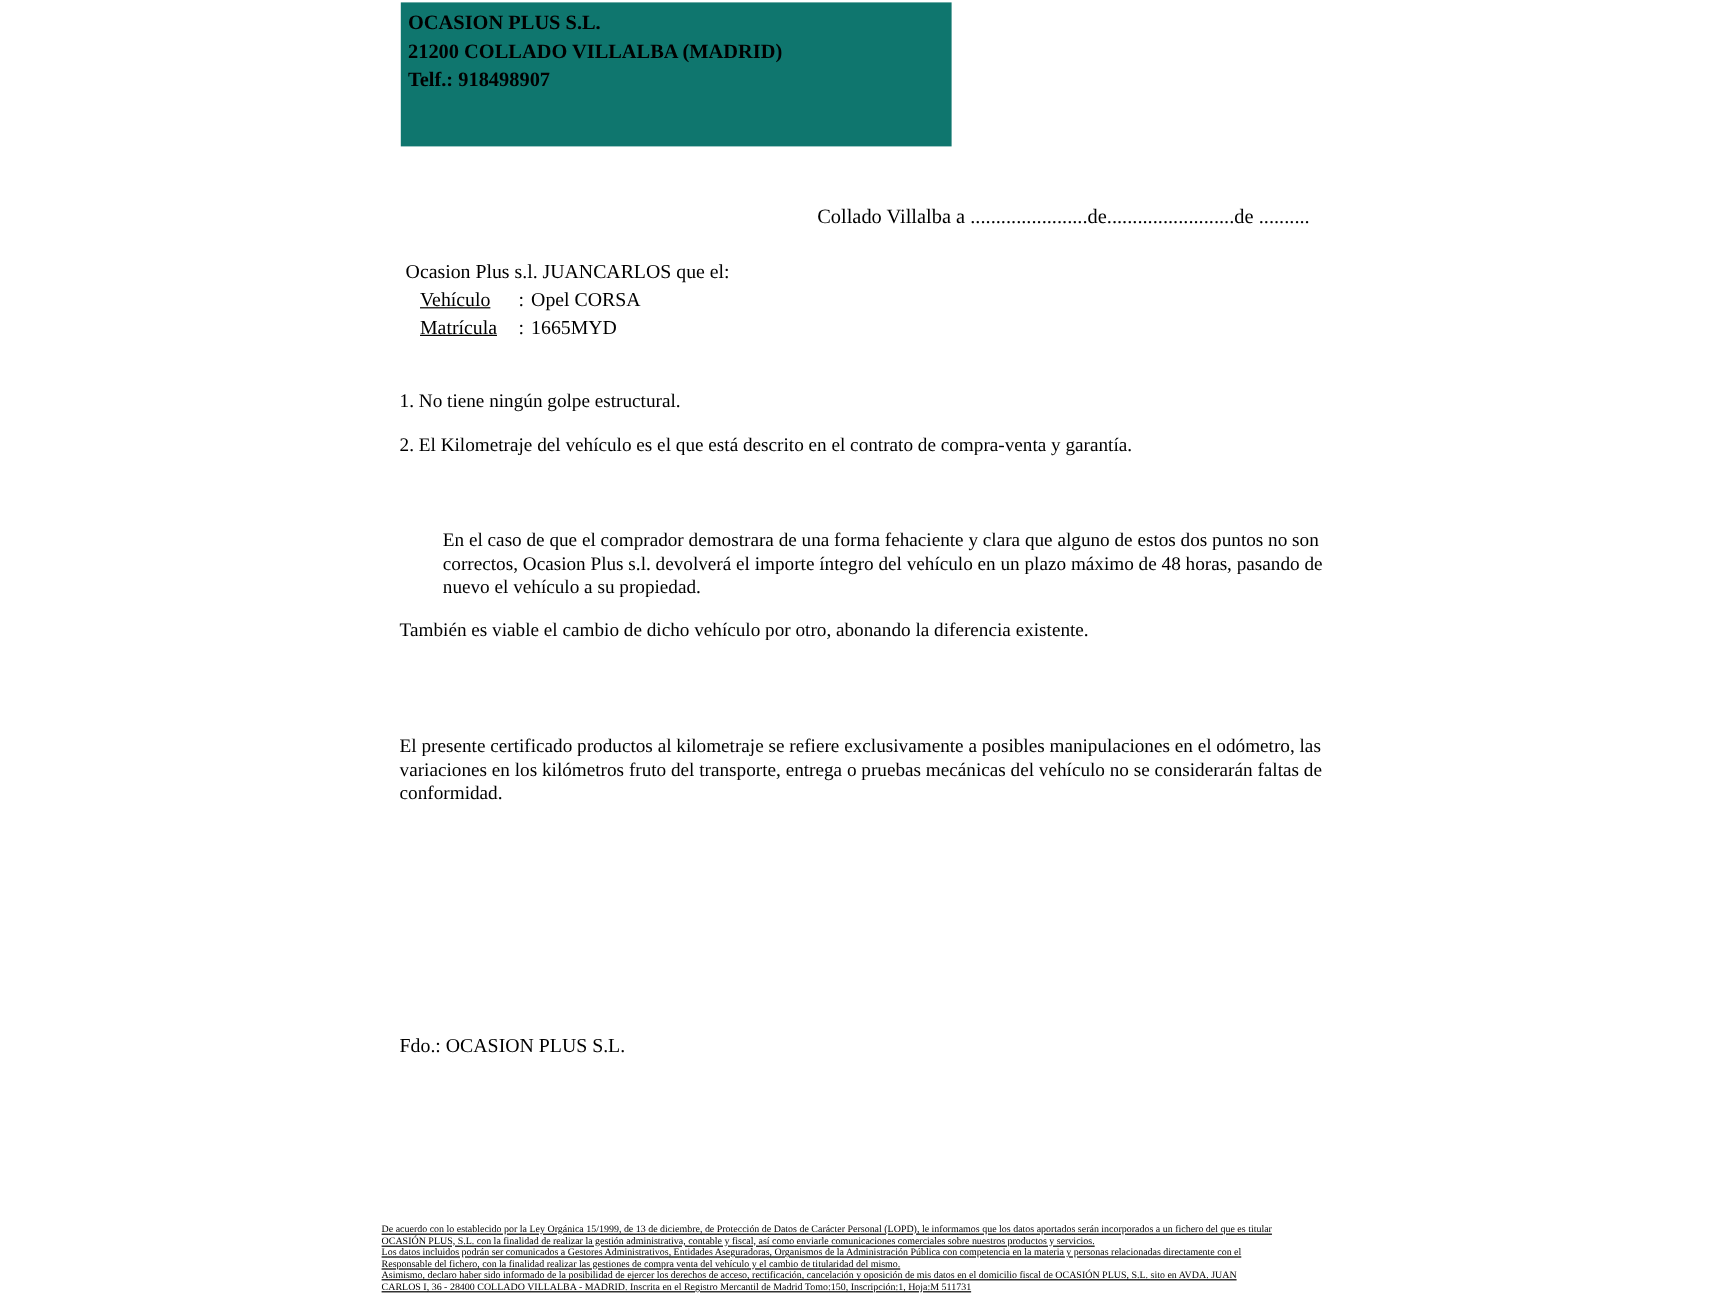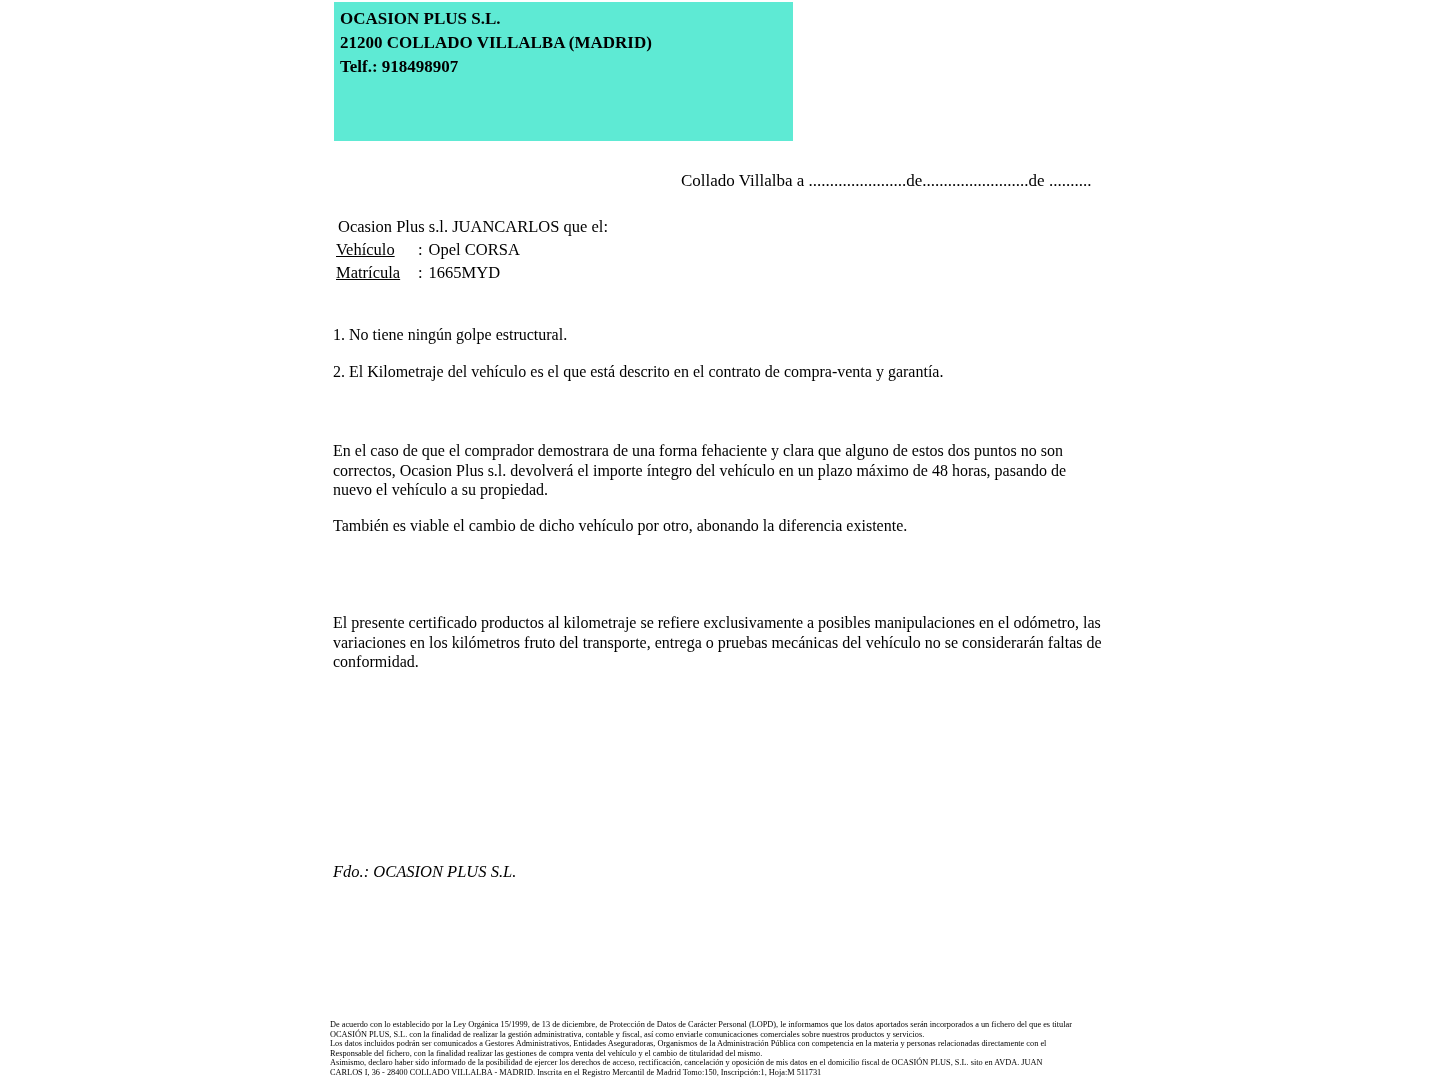--- a/index.html
+++ b/index.html
@@ -14,22 +14,22 @@
     background: #ffffff;
     color: #000000;
     font-family: "Liberation Serif", serif;
     overflow: hidden;
   }
   .header-block {
     position: absolute;
     left: 334px;
     top: 2px;
     width: 459px;
-    height: 139px;
-    background: #5eead4;
+    height: 120px;
+    background: #0f766e;
     box-sizing: border-box;
     padding: 5px 8px 0 6px;
     font-weight: bold;
     font-size: 17px;
     line-height: 24px;
   }
   .date-line {
     position: absolute;
     left: 681px;
     top: 171px;
@@ -37,21 +37,21 @@
     white-space: nowrap;
   }
   .cert-intro {
     position: absolute;
     left: 338px;
     top: 217px;
     font-size: 16.5px;
   }
   .field-row {
     position: absolute;
-    left: 336px;
+    left: 350px;
     font-size: 16.5px;
   }
   .field-row .field-label {
     display: inline-block;
     width: 82px;
     text-decoration: underline;
   }
   .field-row .field-sep {
     display: inline-block;
     margin-right: 6px;
@@ -66,39 +66,39 @@
   }
   .point-1 { top: 326px; }
   .point-2 { top: 363px; }
   .para {
     position: absolute;
     left: 333px;
     width: 770px;
     font-size: 16px;
     line-height: 19.7px;
   }
-  .para-1 { top: 441px; }
+  .para-1 { top: 441px; margin-left: 36px; }
   .para-2 { top: 516px; }
   .para-3 { top: 556px; }
   .para-4 { top: 613px; }
   .signature {
     position: absolute;
     left: 333px;
     top: 862px;
     font-size: 16.5px;
-    font-style: italic;
   }
   .legal-footer {
     position: absolute;
-    left: 330px;
+    left: 318px;
     top: 1020px;
     width: 1100px;
     font-size: 8.3px;
     line-height: 9.6px;
     white-space: pre;
+    text-decoration: underline;
   }
 </style>
 </head>
 <body>
 
 <div class="page">
 
   <div class="header-block">
     <div>OCASION PLUS S.L.</div>
     <div>21200 COLLADO VILLALBA (MADRID)</div>

